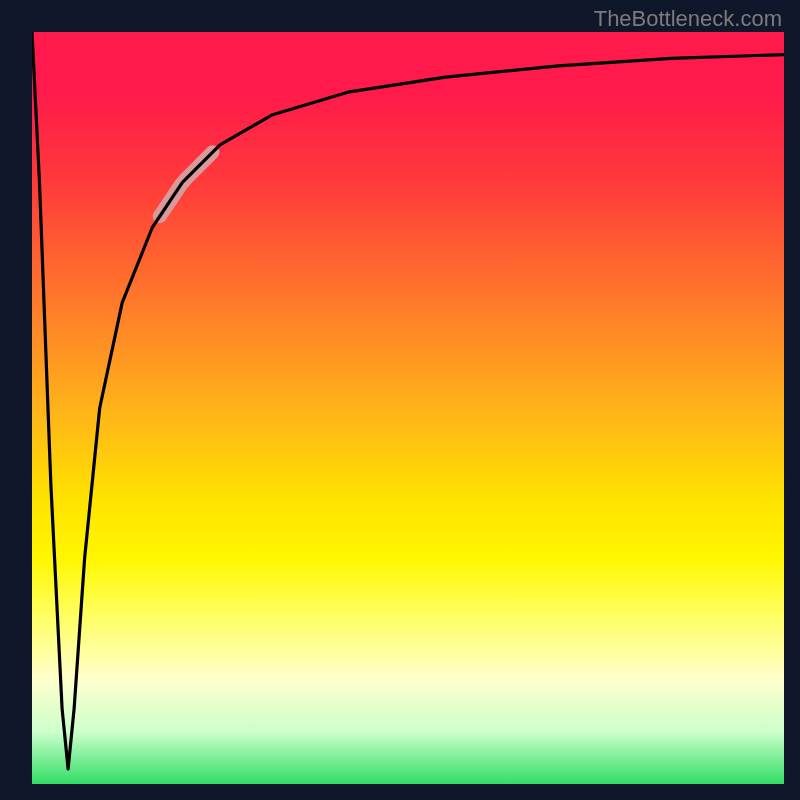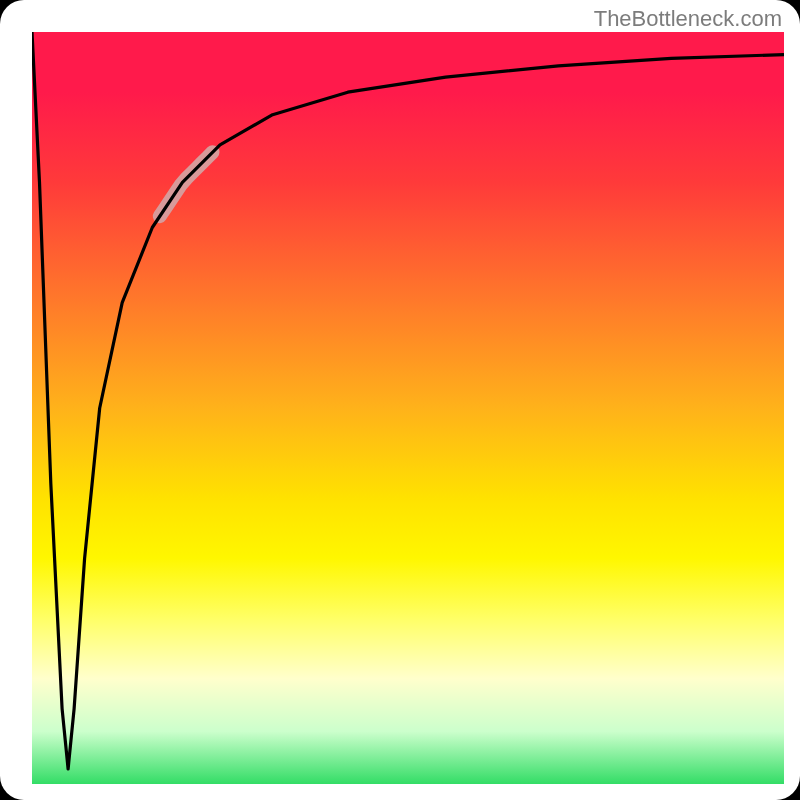--- a/index.html
+++ b/index.html
@@ -10,22 +10,21 @@
     overflow: hidden;
     background: #000;
     font-family: Arial, Helvetica, sans-serif;
   }
   .chart-frame {
     position: absolute;
     top: 0;
     left: 0;
     width: 800px;
     height: 800px;
-    background: #ffffff;
-    border-radius: 24px;
+    background: #0f172a;
   }
   .plot-area {
     position: absolute;
     top: 32px;
     left: 32px;
     width: 752px;
     height: 752px;
     overflow: hidden;
   }
   .gradient-bg {

